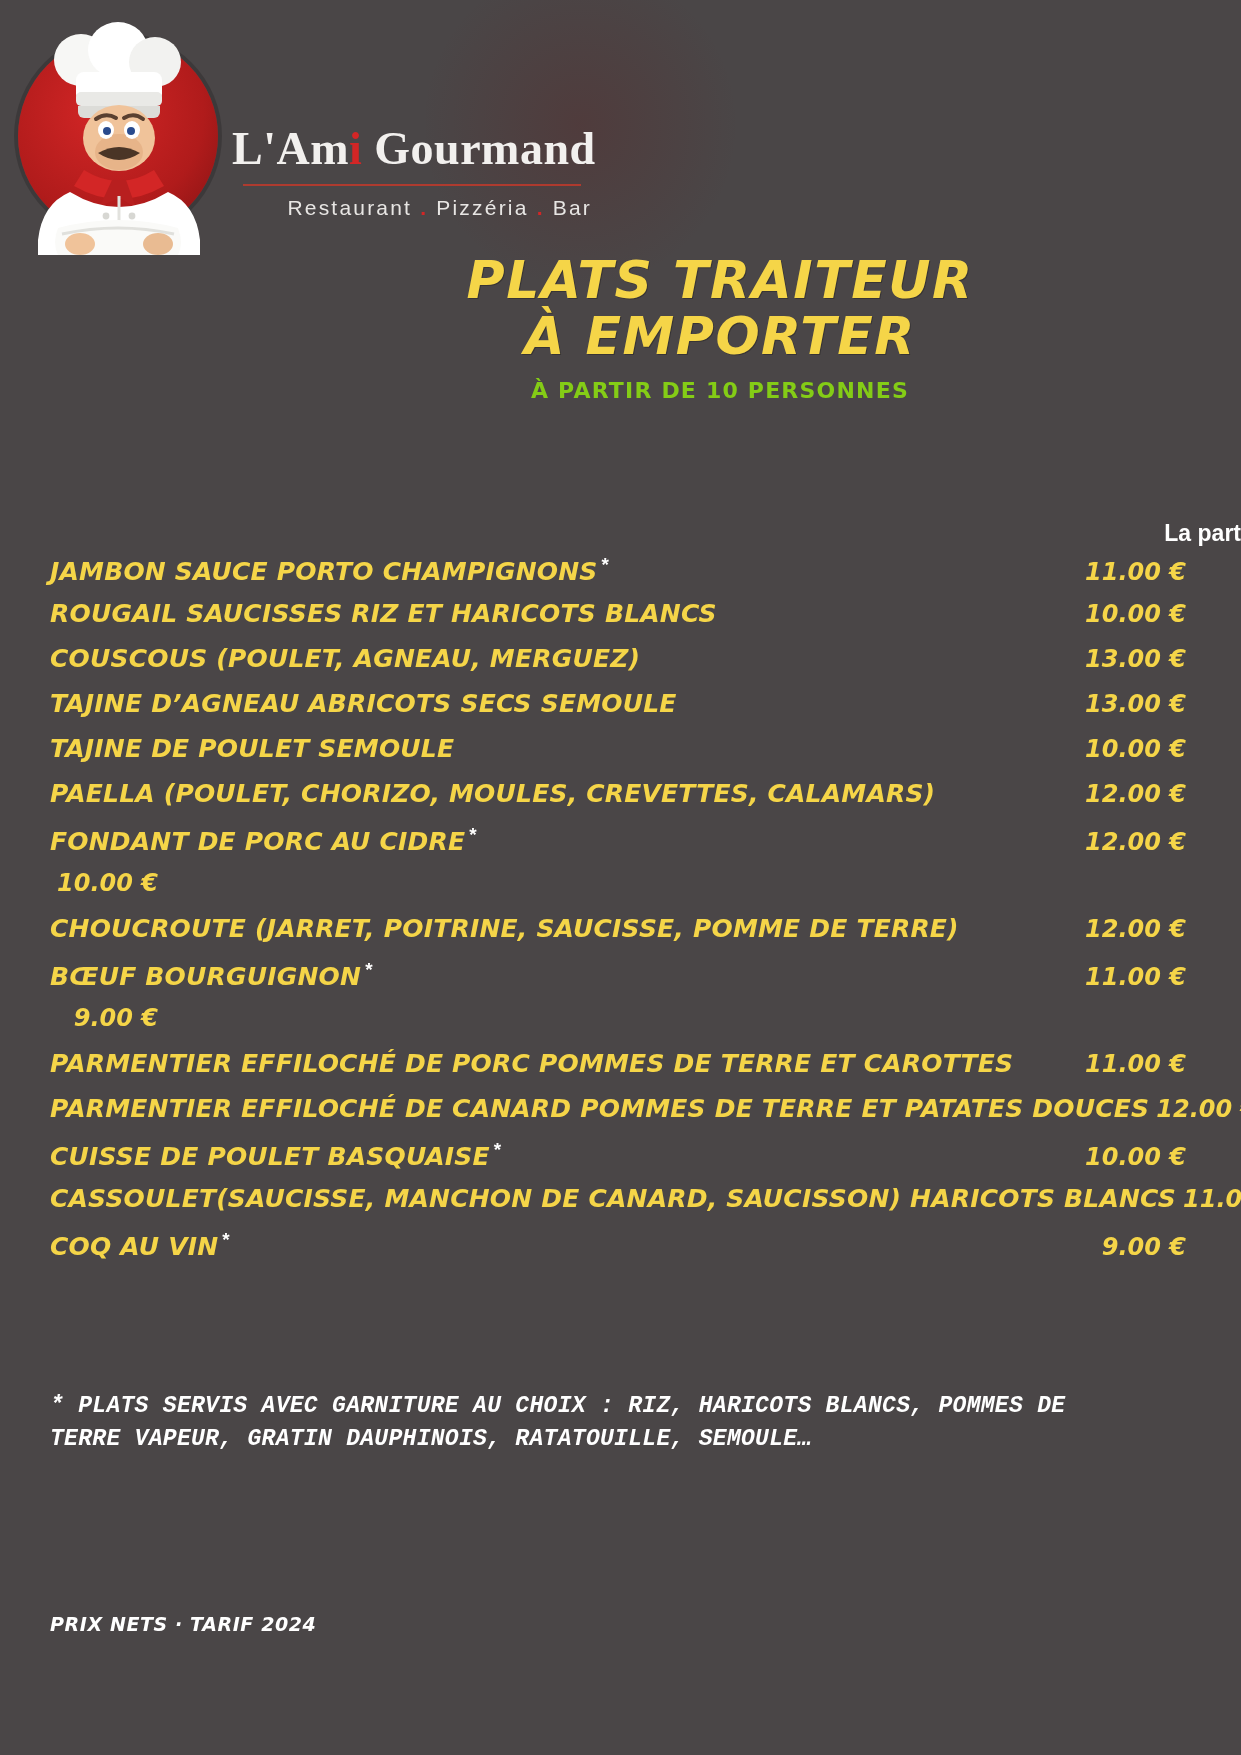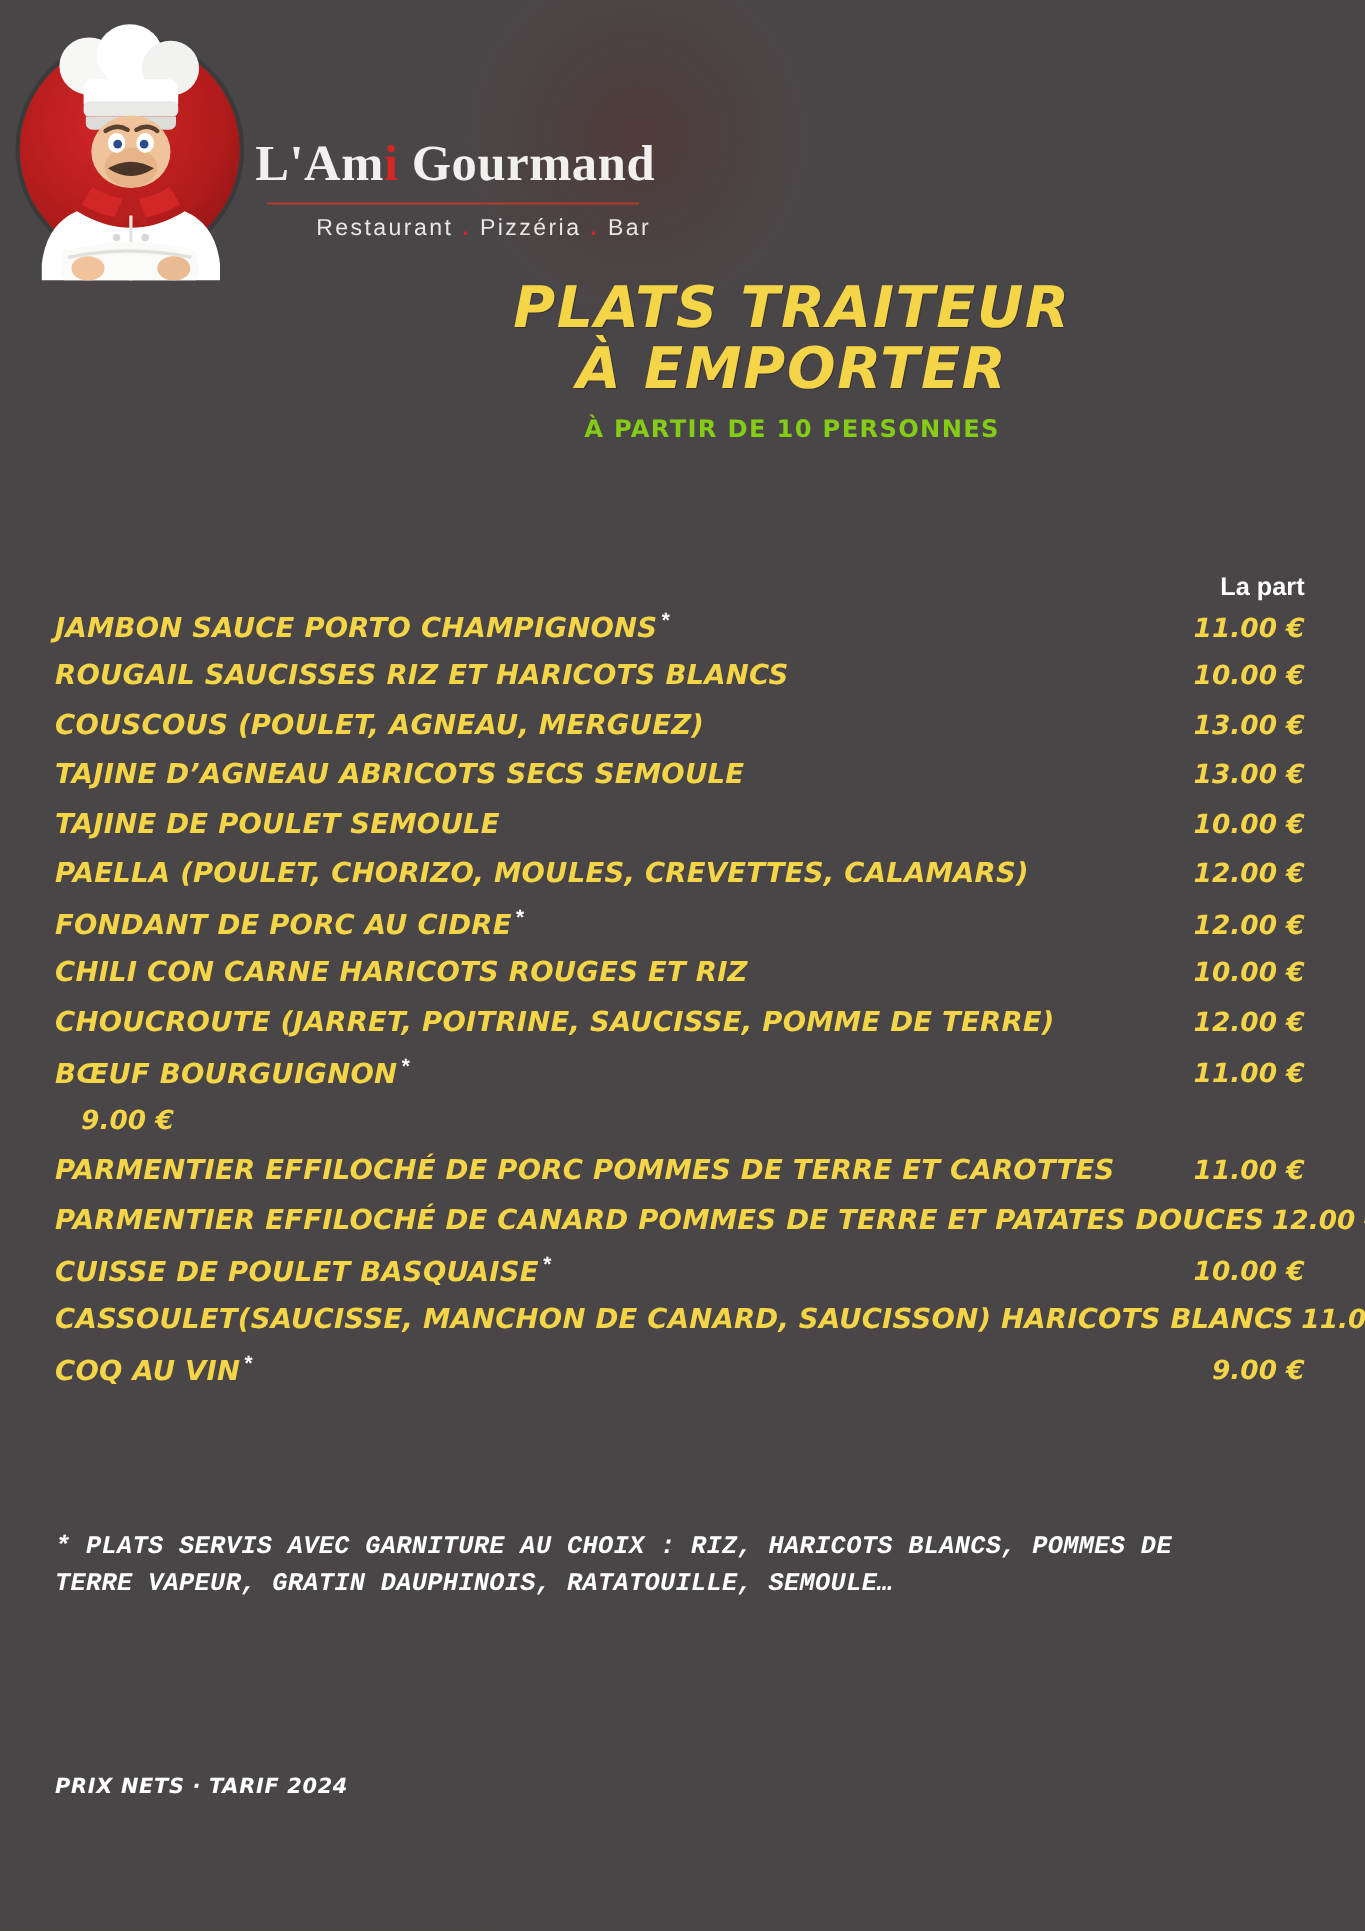--- a/index.html
+++ b/index.html
@@ -132,21 +132,20 @@
   
   .menu {
     position: absolute;
     left: 0;
     top: 520px;
     width: 1241px;
   }
   .col-head {
     position: relative;
     height: 34px;
-    padding-right: 55px;
     text-align: right;
     font-family: "Liberation Sans", sans-serif;
     font-weight: 700;
     font-size: 23px;
     color: #ffffff;
   }
   .rows {
     padding-left: 50px;
     padding-right: 55px;
   }
@@ -303,21 +302,20 @@
         </div>
         <div class="row">
           <div class="dish"><span>Paella (poulet, chorizo, moules, crevettes, calamars)</span></div>
           <div class="price">12.00 €</div>
         </div>
         <div class="row">
           <div class="dish"><span>Fondant de porc au cidre</span><span class="star">*</span></div>
           <div class="price">12.00 €</div>
         </div>
         <div class="row">
-          <div class="dish"><span>Chili con carne haricots rouges et riz</span></div>
           <div class="price">10.00 €</div>
         </div>
         <div class="row">
           <div class="dish"><span>Choucroute (jarret, poitrine, saucisse, pomme de terre)</span></div>
           <div class="price">12.00 €</div>
         </div>
         <div class="row">
           <div class="dish"><span>Bœuf bourguignon</span><span class="star">*</span></div>
           <div class="price">11.00 €</div>
         </div>

